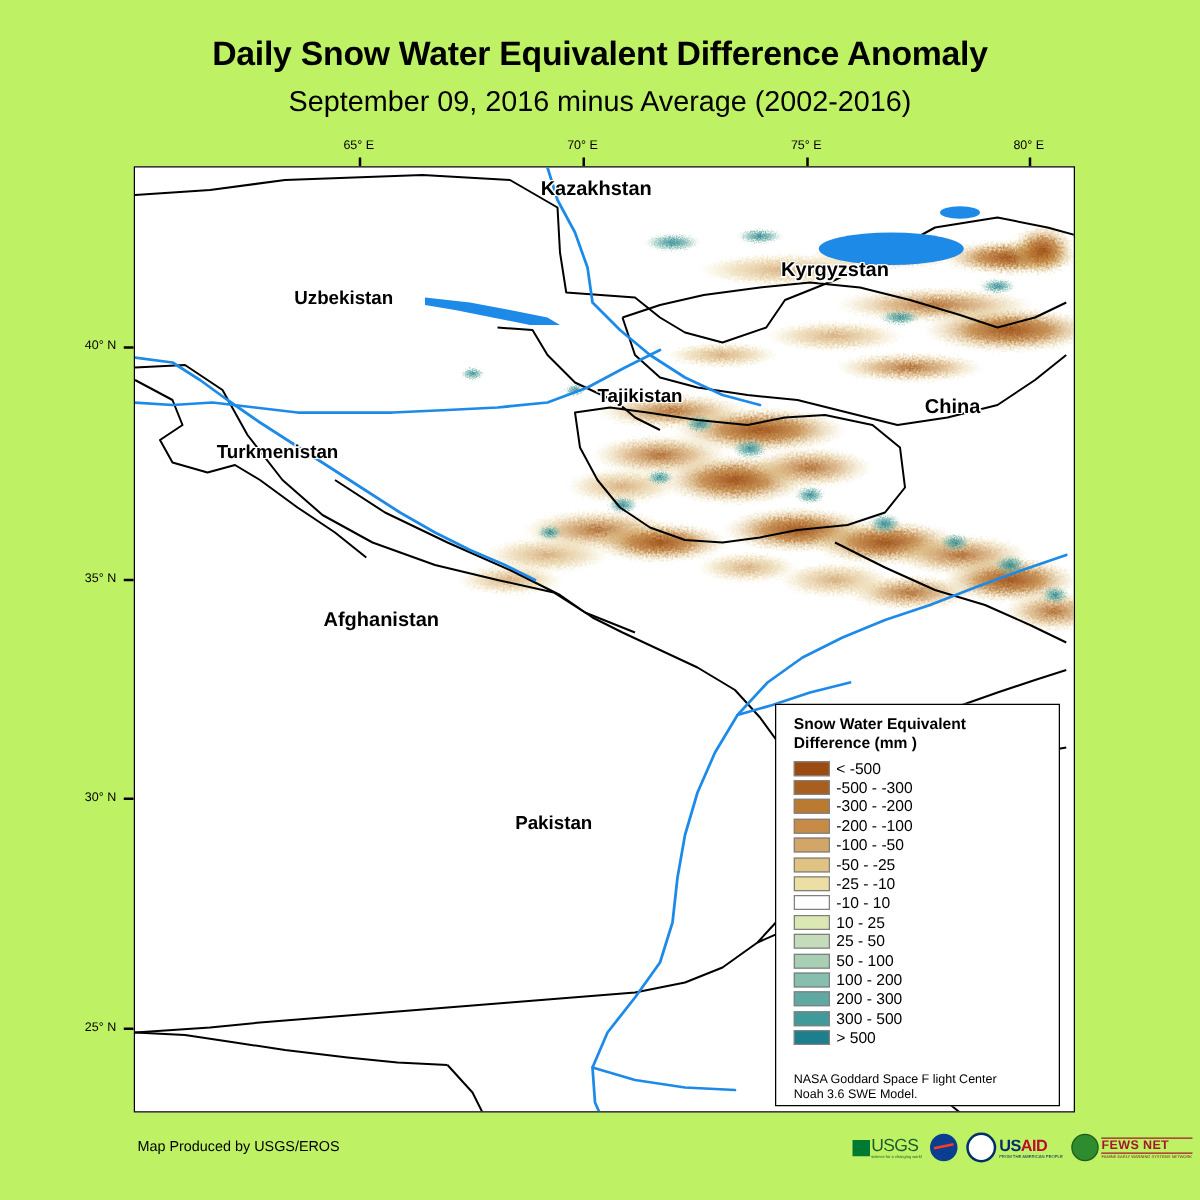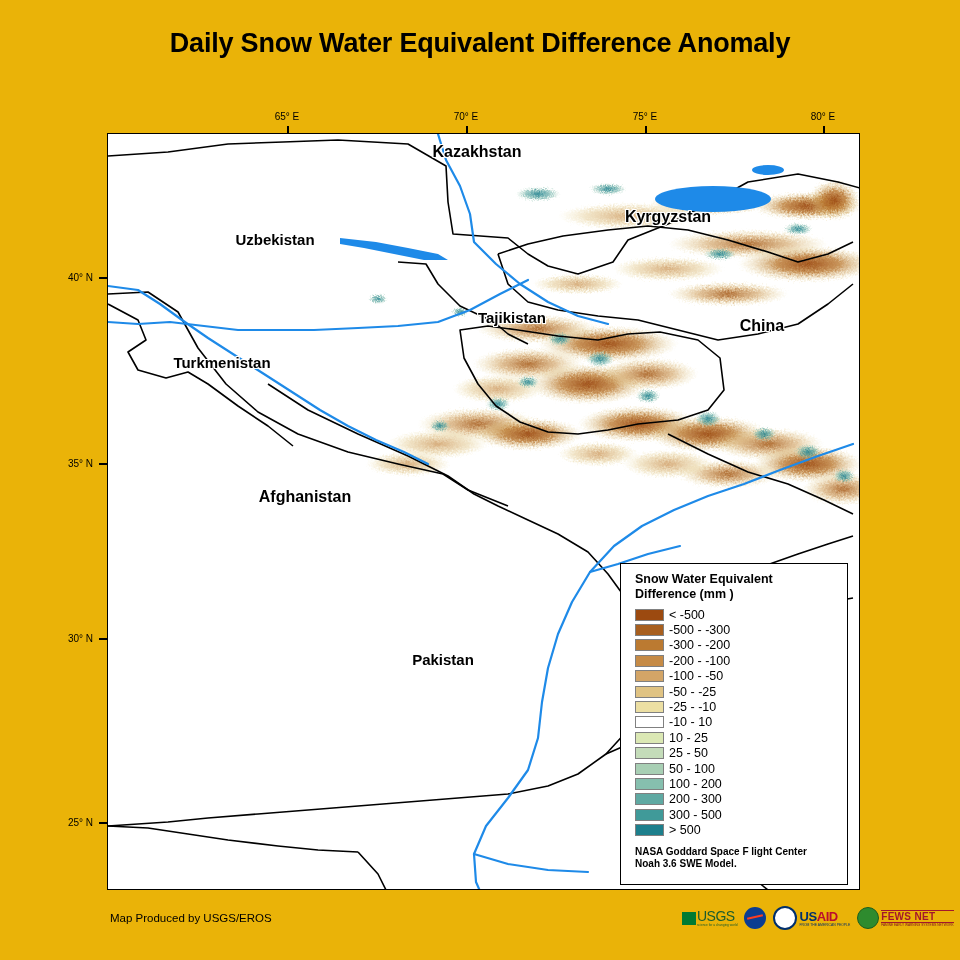--- a/index.html
+++ b/index.html
@@ -5,21 +5,21 @@
   html, body {
     margin: 0; padding: 0;
     width: 960px; height: 960px;
     background: #ffffff;
     font-family: "Liberation Sans", sans-serif;
     overflow: hidden;
   }
   #page {
     position: relative;
     width: 960px; height: 960px;
-    background: #eab308;
+    background: #bef264;
   }
   
   #title {
     position: absolute;
     left: 0; top: 28px; width: 960px;
     text-align: center;
     font-size: 27px;
     font-weight: bold;
     color: #000000;
     letter-spacing: -0.2px;
@@ -108,25 +108,24 @@
     box-sizing: border-box;
     flex: 0 0 auto;
   }
   .legend-text {
     font-size: 12.5px;
     color: #000000;
     margin-left: 5px;
     white-space: nowrap;
   }
   #legend-source {
-    margin-top: 8px;
+    margin-top: 20px;
     font-size: 10px;
     color: #000000;
     line-height: 12.5px;
-    font-weight: bold;
   }
   
   #footer-credit {
     position: absolute;
     left: 110px; top: 912px;
     font-size: 11.5px;
     color: #000000;
   }
   #logos {
     position: absolute;
@@ -178,20 +177,21 @@
     border-bottom: 1px solid #a3172b; border-top: 1px solid #a3172b;
   }
   .logo-fews-sub { font-size: 3.2px; color: #7a1220; line-height: 4px; }
 </style>
 </head>
 <body>
 
 <div id="page">
 
   <div id="title">Daily Snow Water Equivalent Difference Anomaly</div>
+  <div id="subtitle">September 09, 2016 minus Average (2002-2016)</div>
 
   <div id="lon-axis">
       <div class="lon-label" style="left: 287px; top: 111px;">65° E</div>
       <div class="lon-tick" style="left: 287px; top: 126px; height: 7px;"></div>
       <div class="lon-label" style="left: 466px; top: 111px;">70° E</div>
       <div class="lon-tick" style="left: 466px; top: 126px; height: 7px;"></div>
       <div class="lon-label" style="left: 645px; top: 111px;">75° E</div>
       <div class="lon-tick" style="left: 645px; top: 126px; height: 7px;"></div>
       <div class="lon-label" style="left: 823px; top: 111px;">80° E</div>
       <div class="lon-tick" style="left: 823px; top: 126px; height: 7px;"></div>

